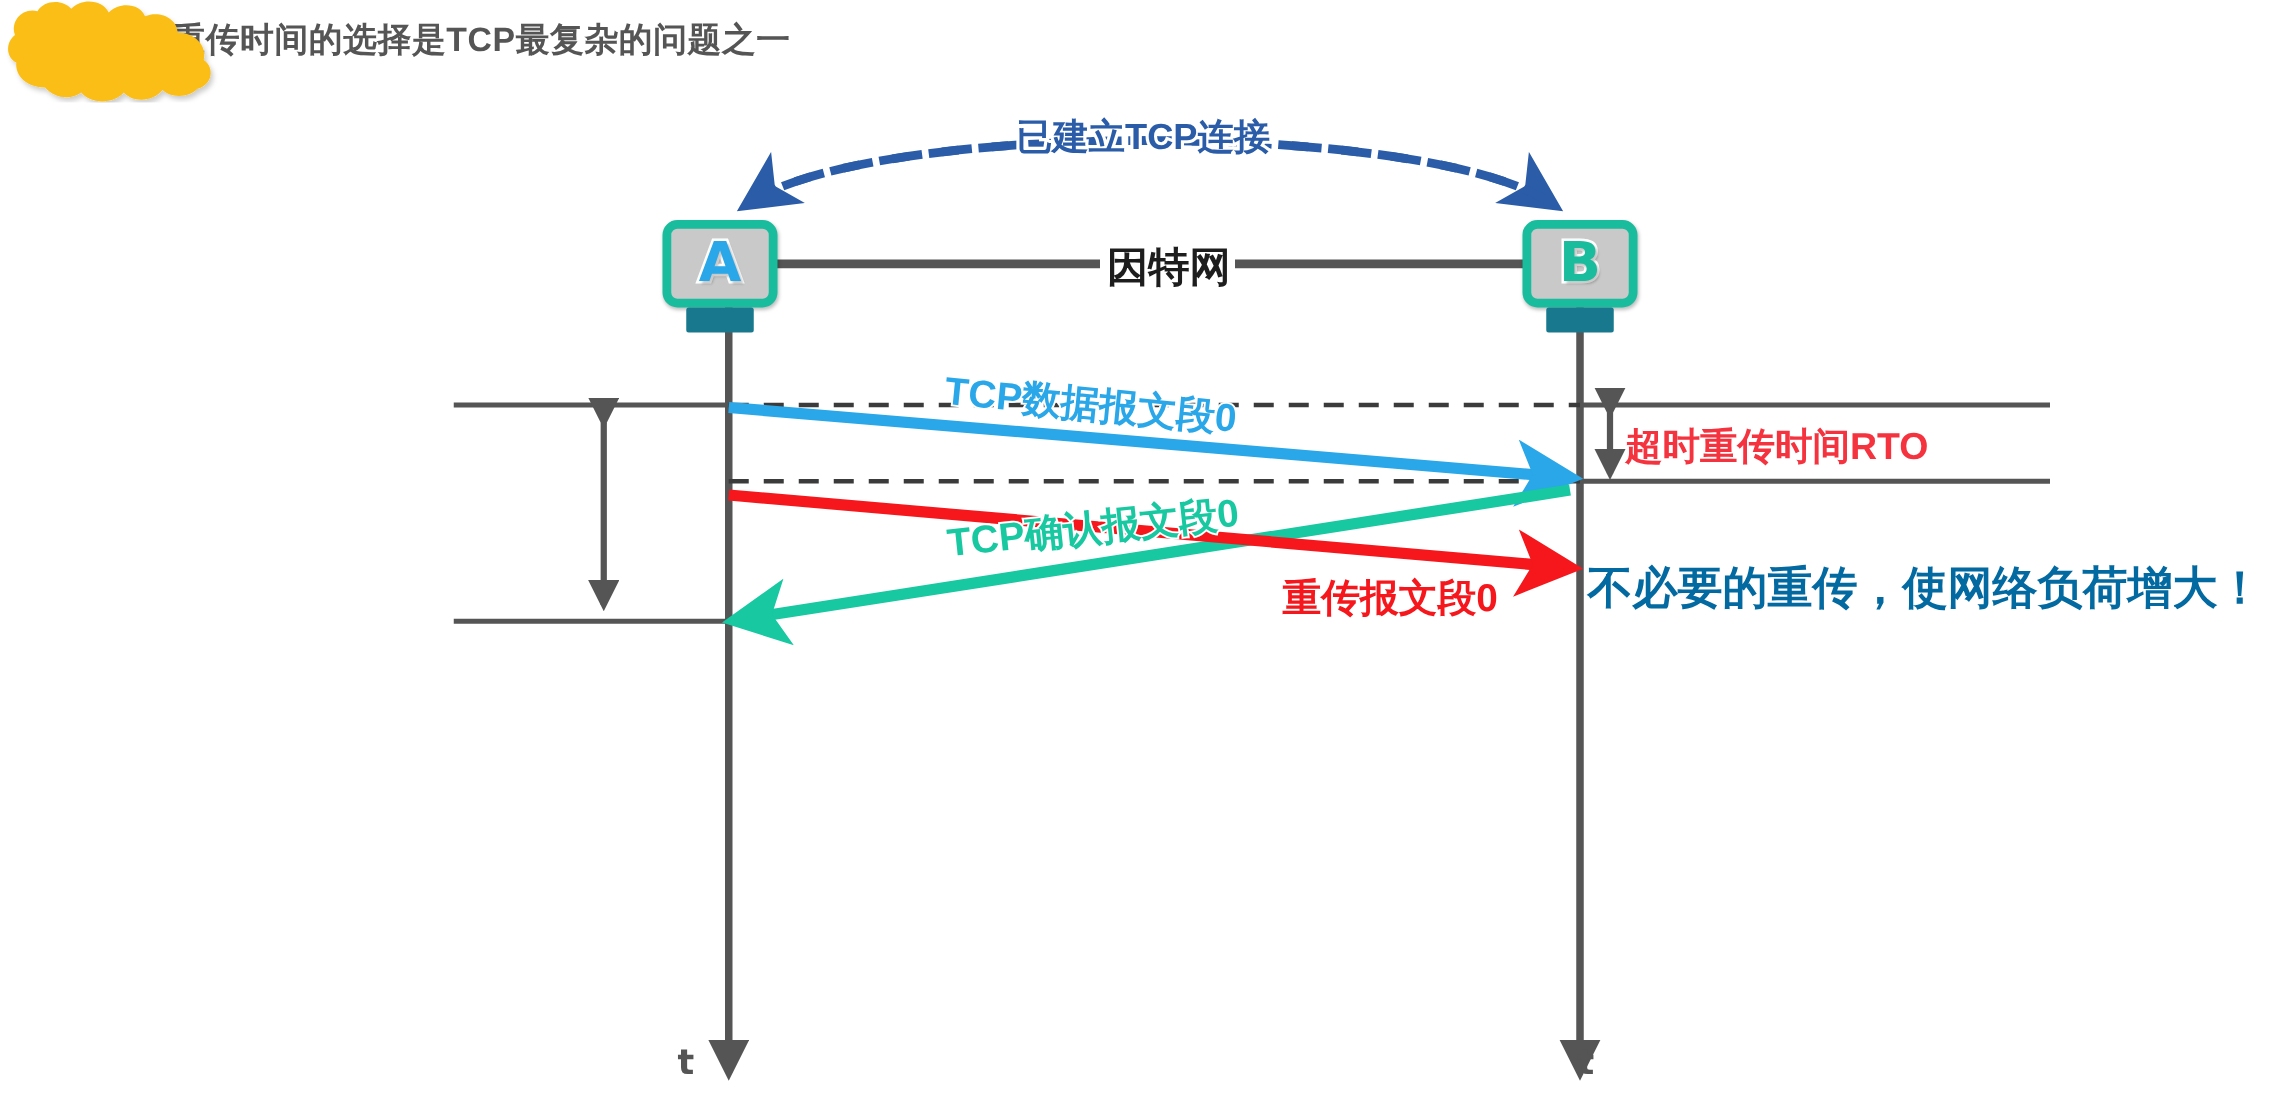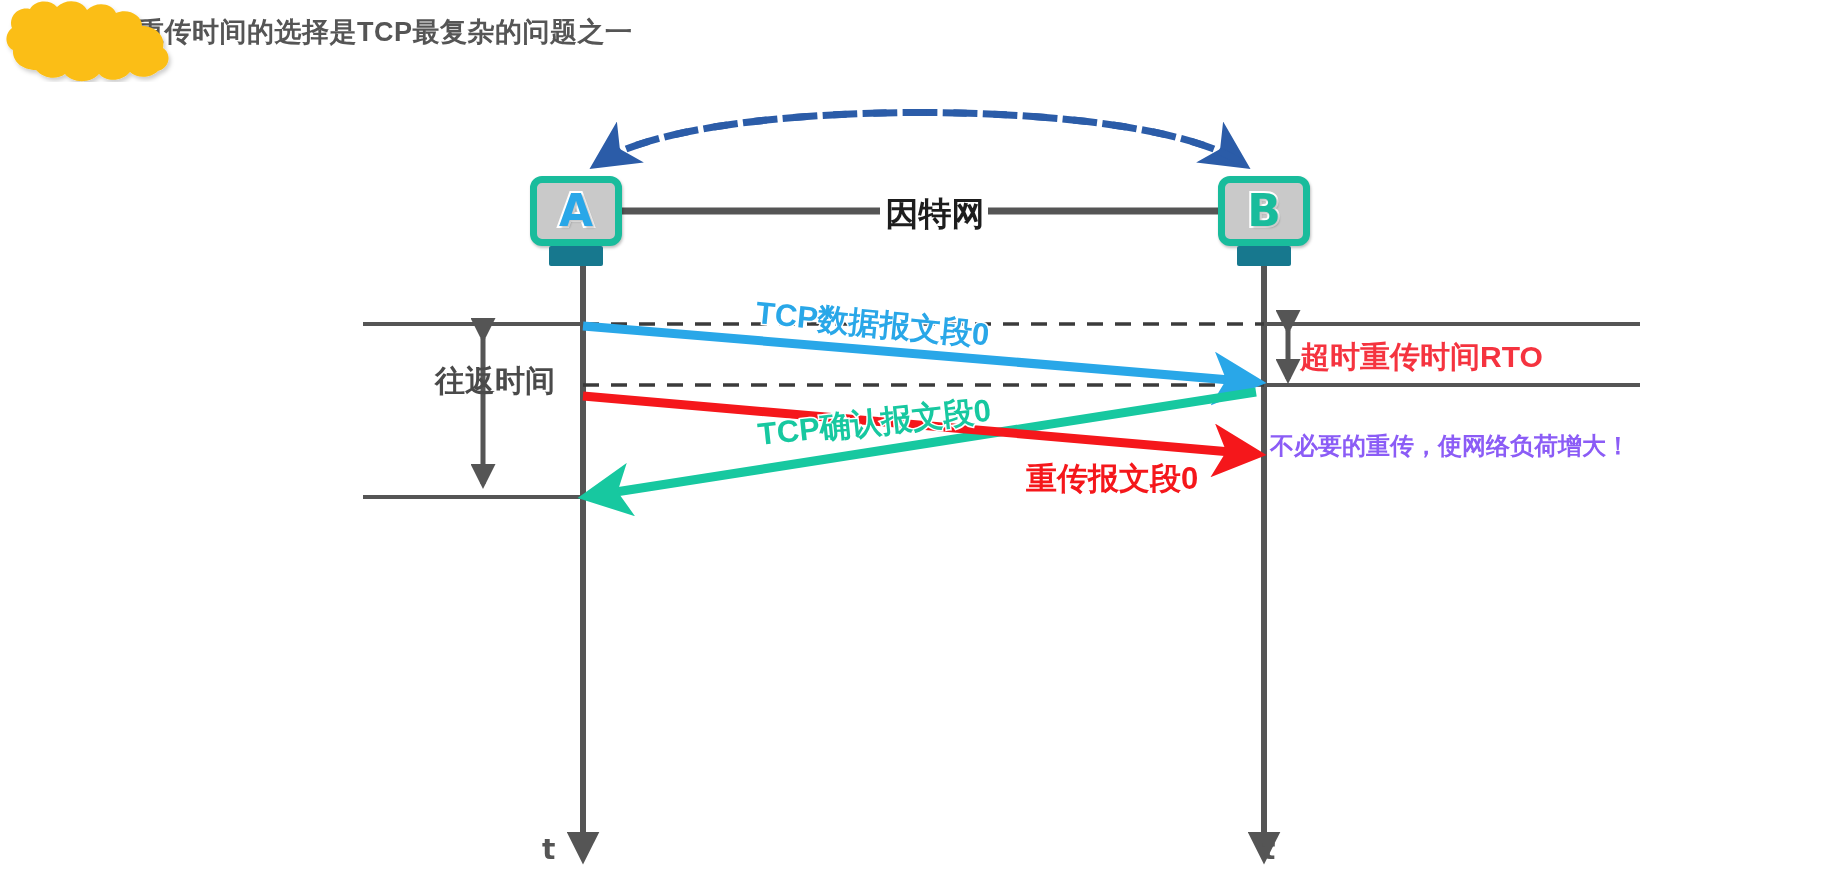--- a/index.html
+++ b/index.html
@@ -182,23 +182,23 @@
     font-size: 31px;
     color: #F5171B;
     -webkit-text-stroke: 3px #ffffff;
     paint-order: stroke fill;
     z-index: 6;
     text-align: center;
   }
 
   #lbl-warning {
     left: 1270px;
-    top: 430px;
-    font-size: 24px;
-    color: #8b5cf6;
+    top: 446px;
+    font-size: 36px;
+    color: #0369a1;
     z-index: 6;
   }
 
   .t-axis-label {
     position: absolute;
     font-size: 28px;
     font-weight: bold;
     color: #555555;
     font-family: "DejaVu Sans", sans-serif;
   }
@@ -308,23 +308,23 @@
   <div class="host" id="host-a">
     <span class="host-letter">A</span>
   </div>
   <div class="host-stand" id="stand-a"></div>
 
   <div class="host" id="host-b">
     <span class="host-letter">B</span>
   </div>
   <div class="host-stand" id="stand-b"></div>
 
+  <div class="lbl" id="lbl-tcp-conn">已建立TCP连接</div>
 
   <div class="lbl" id="lbl-rtt">
-    <div>往返时间</div>
   </div>
 
   <div class="lbl" id="lbl-rto">超时重传时间RTO</div>
 
   <div class="lbl" id="lbl-data-seg">TCP数据报文段0</div>
 
   <div class="lbl" id="lbl-ack-seg">TCP确认报文段0</div>
 
   <div class="lbl" id="lbl-retrans">重传报文段0</div>
 

